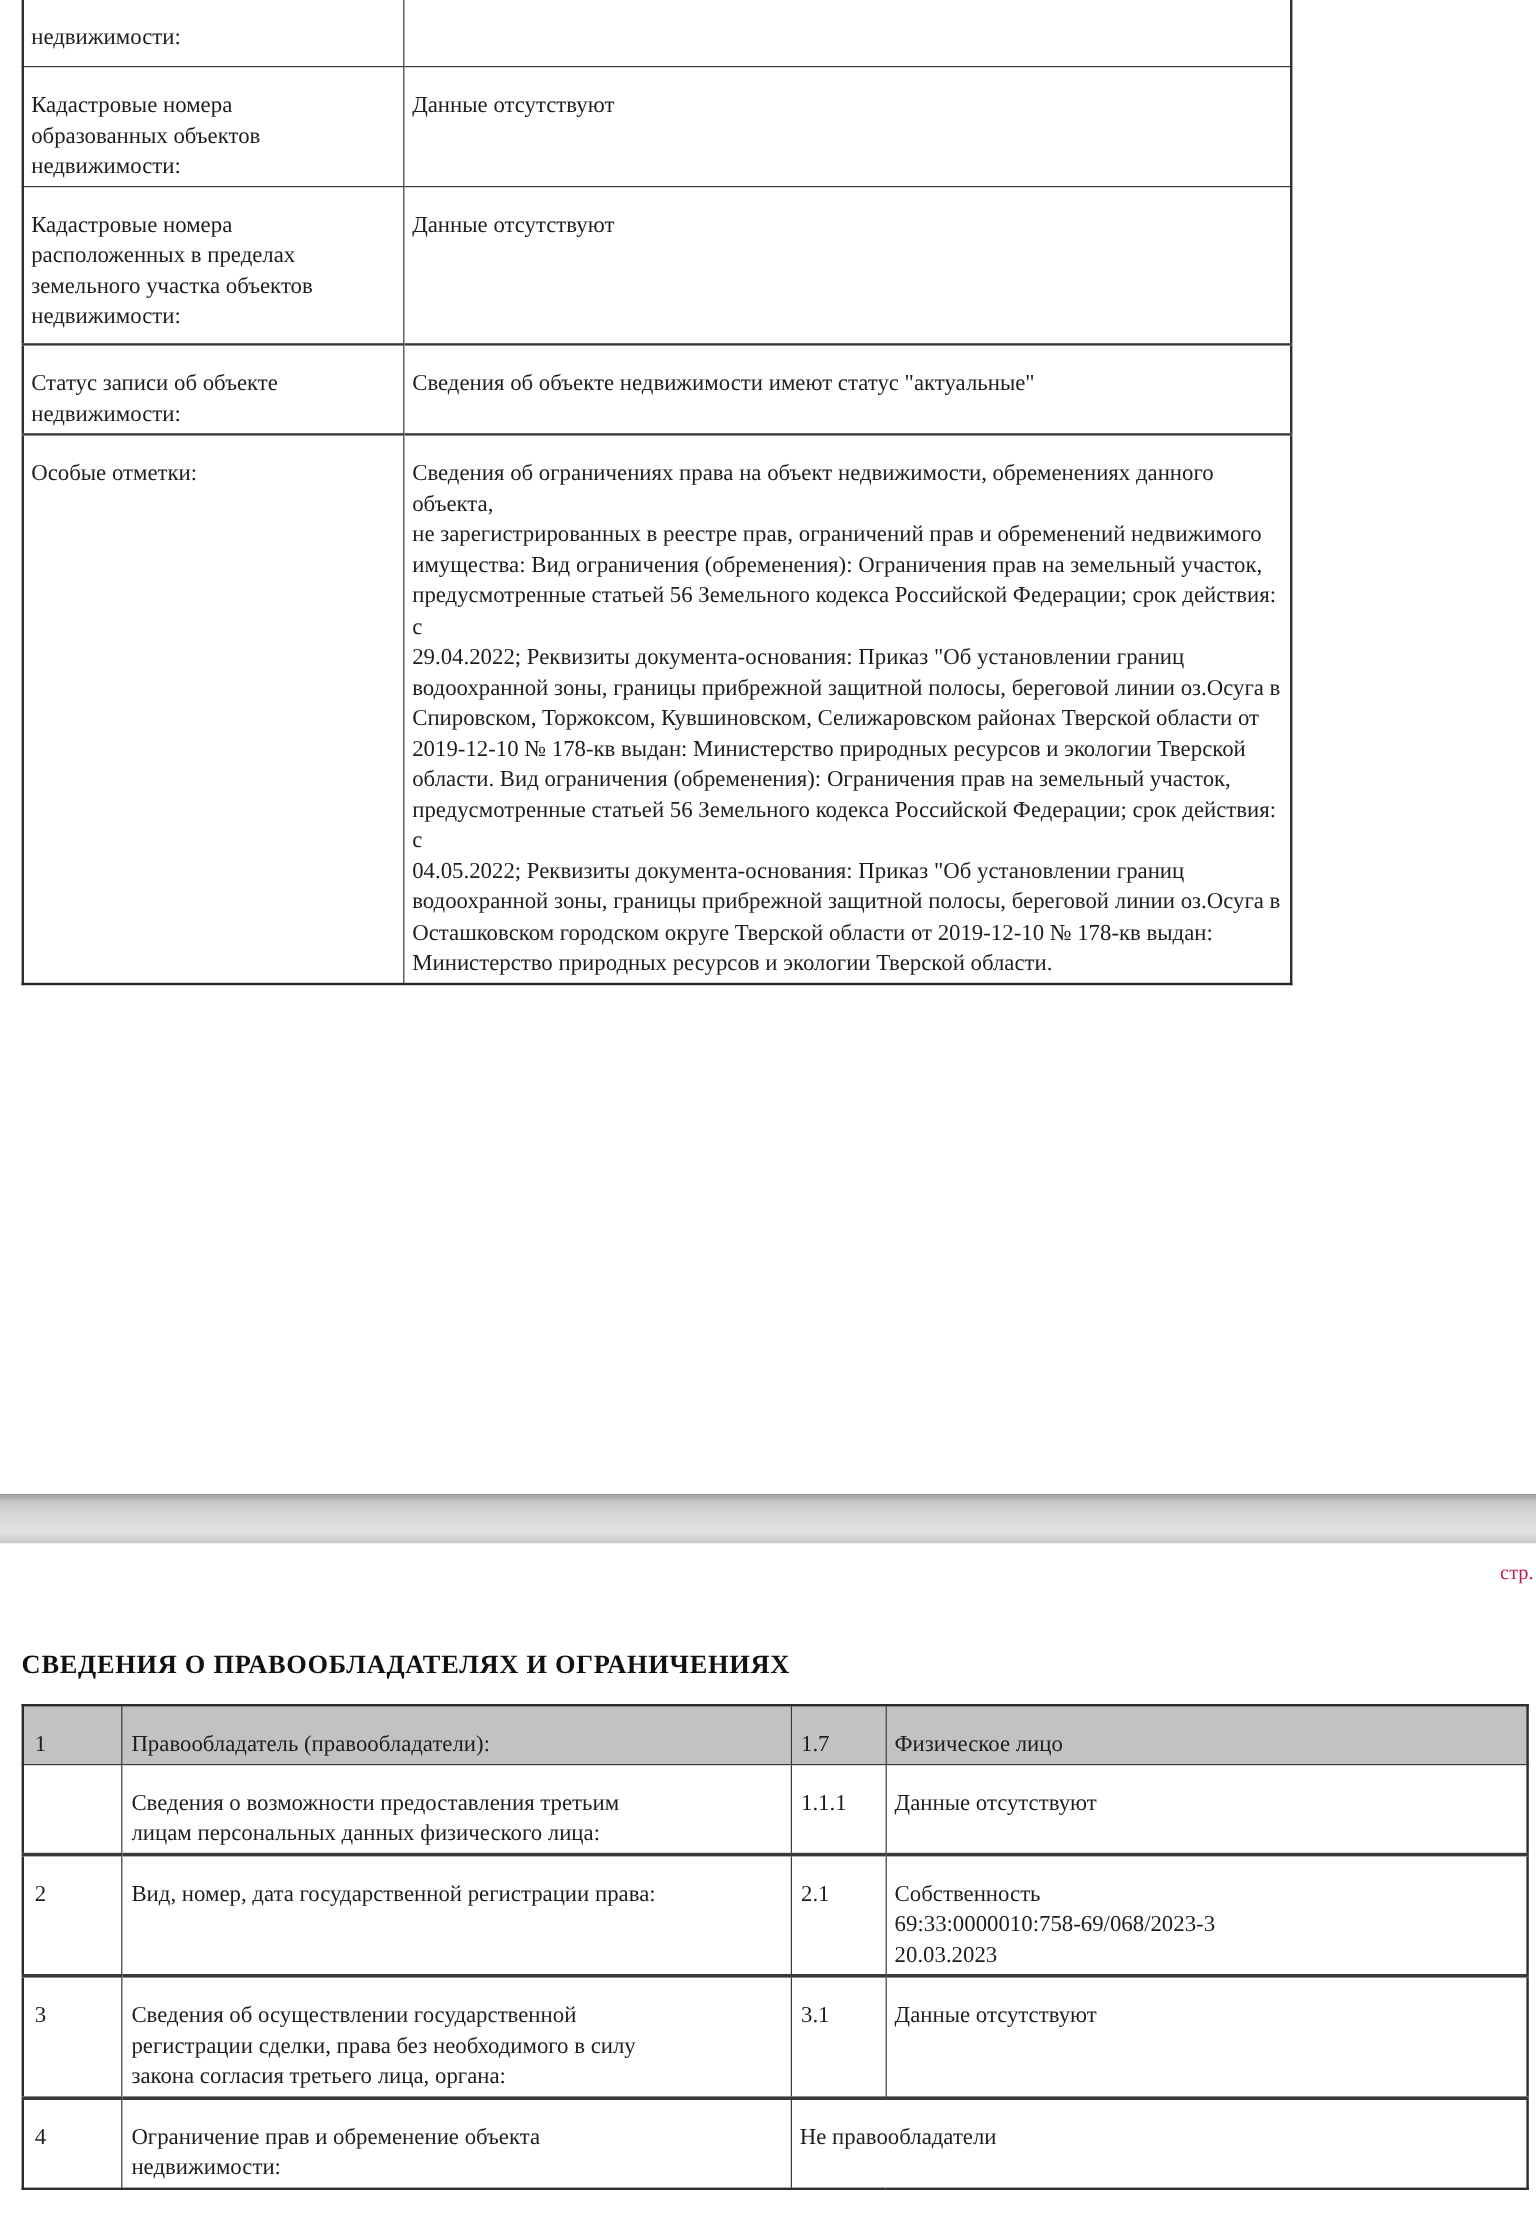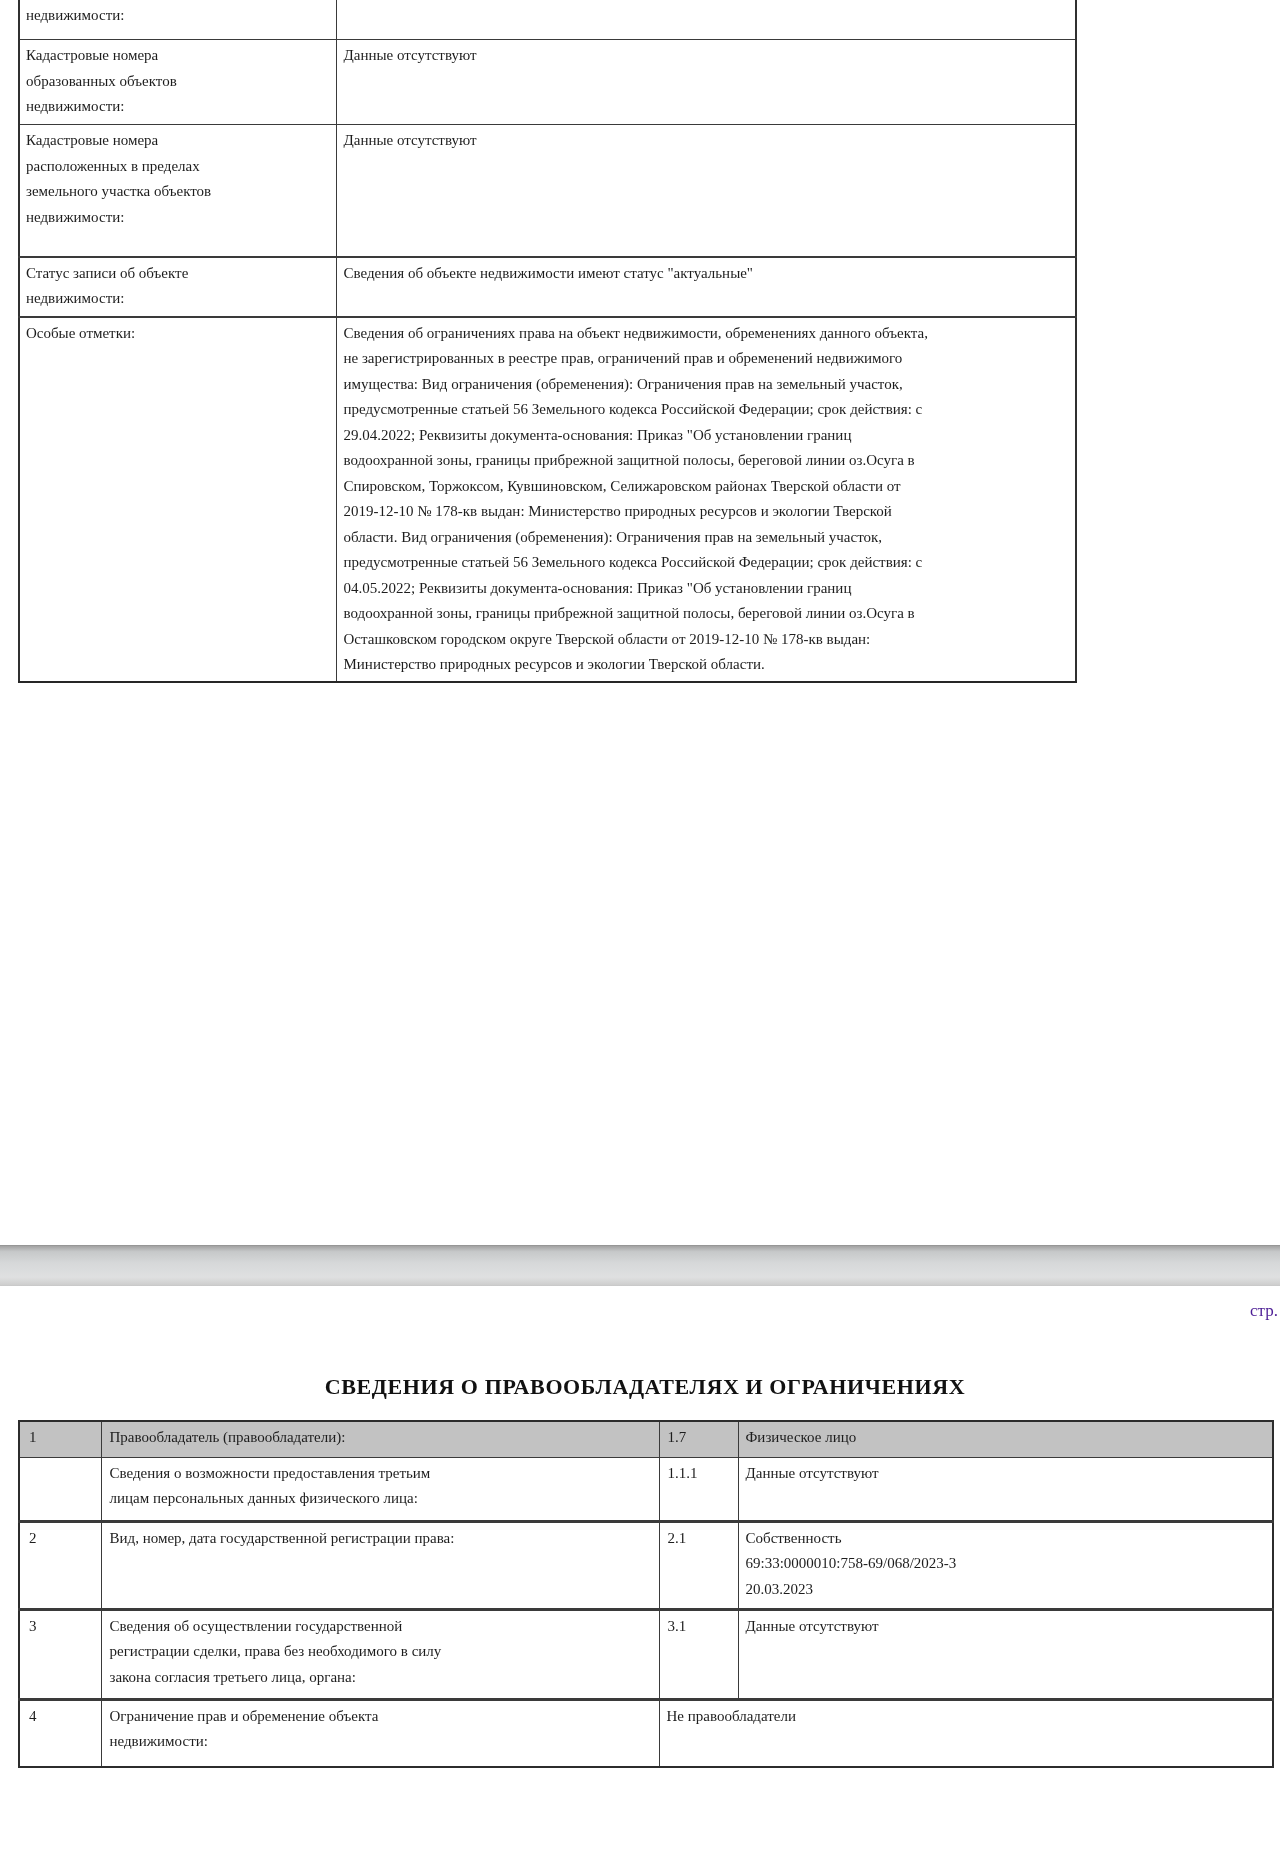--- a/index.html
+++ b/index.html
@@ -2,22 +2,22 @@
 <html><head>
 <meta charset="utf-8">
 <style>
   html,body{margin:0;padding:0;background:#ffffff;}
   body{width:1280px;height:1854px;position:relative;overflow:hidden;
        font-family:"Liberation Serif","DejaVu Serif",serif;color:#1d1d1d;}
   .stage{position:absolute;inset:0;}
 
   
   table{border-collapse:collapse;table-layout:fixed;}
-  td{vertical-align:top;font-size:15px;line-height:25.5px;
-     white-space:pre-line;padding:3px 8px 3px 7px;word-wrap:break-word;}
+  td{vertical-align:top;font-size:19px;line-height:25.5px;
+     white-space:pre-line;padding:19px 8px 3px 7px;word-wrap:break-word;}
 
   #t1{position:absolute;left:18px;top:0;width:1057px;}
   #t1 td{border:1.6px solid #3a3a3a;}
   #t1{border-left:2px solid #303030;border-right:2px solid #303030;border-bottom:2.4px solid #262626;}
   #t1 .lbl{padding-left:6px;}
   #t1 tr.part td{border-top:none;height:33px;}
   #t1 tr.p1r0{height:85px;}
   #t1 tr.p1r1{height:36px;}
   #t1 tr.p1r2{height:58px;}
   #t1 tr.p1r3{height:132px;}
@@ -25,24 +25,24 @@
   #t1 tr.p1r4 td{border-top-width:2.4px;}
   #t1 tr.p1r5 td{border-top-width:2.4px;margin-left:12px;}
 
   
   .sep{position:absolute;left:0;top:1245px;width:1280px;height:40px;
        background:linear-gradient(180deg,#a2a2a2 0%,#c6c8c9 14%,#d6d8d9 42%,#dfe0e1 78%,#cfcfcf 96%,#c7c7c7 100%);
        border-top:1px solid #969696;}
 
   
   .pagenum{position:absolute;top:1301px;right:0;width:120px;text-align:right;
-           padding-right:2px;font-size:17px;color:#4c1d95;}
+           padding-right:2px;font-size:17px;color:#be185d;}
 
   
-  .title2{position:absolute;left:18px;top:1374px;width:1254px;text-align:center;
+  .title2{position:absolute;left:18px;top:1374px;width:1254px;text-align:left;
           font-size:22px;font-weight:bold;letter-spacing:0.6px;color:#111;}
 
   
   #t2{position:absolute;left:18px;top:1420px;width:1254px;}
   #t2 td{border:1.6px solid #3a3a3a;}
   #t2{border:2px solid #2c2c2c;border-bottom-width:2.4px;}
   #t2 .num{padding-left:9px;}
   #t2 .lbl{padding-left:8px;}
   #t2 .sub{padding-left:8px;}
   #t2 .val{padding-left:7px;}

